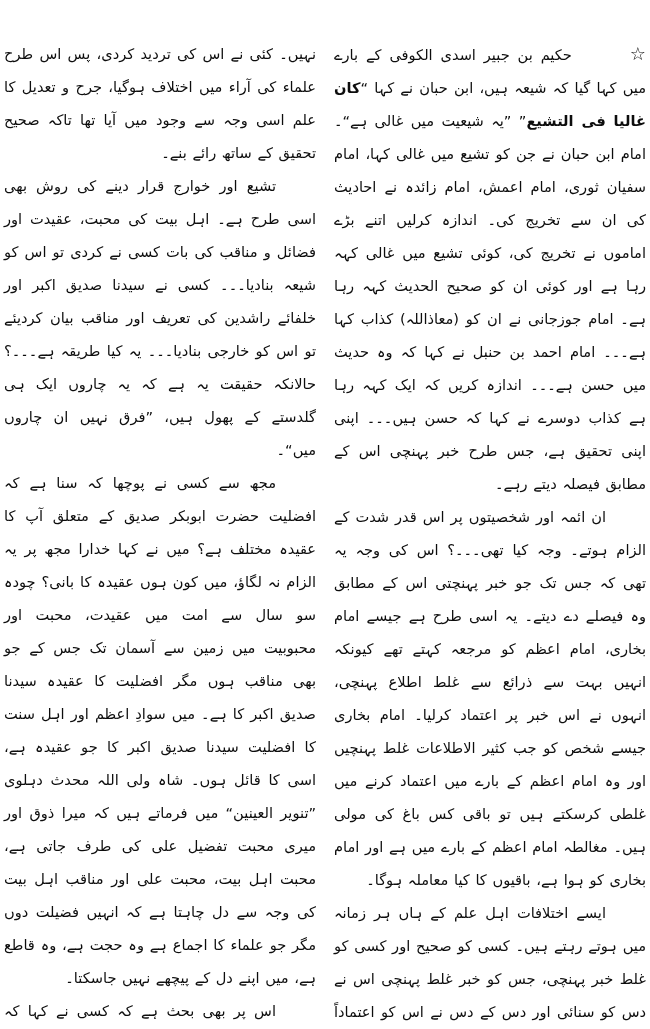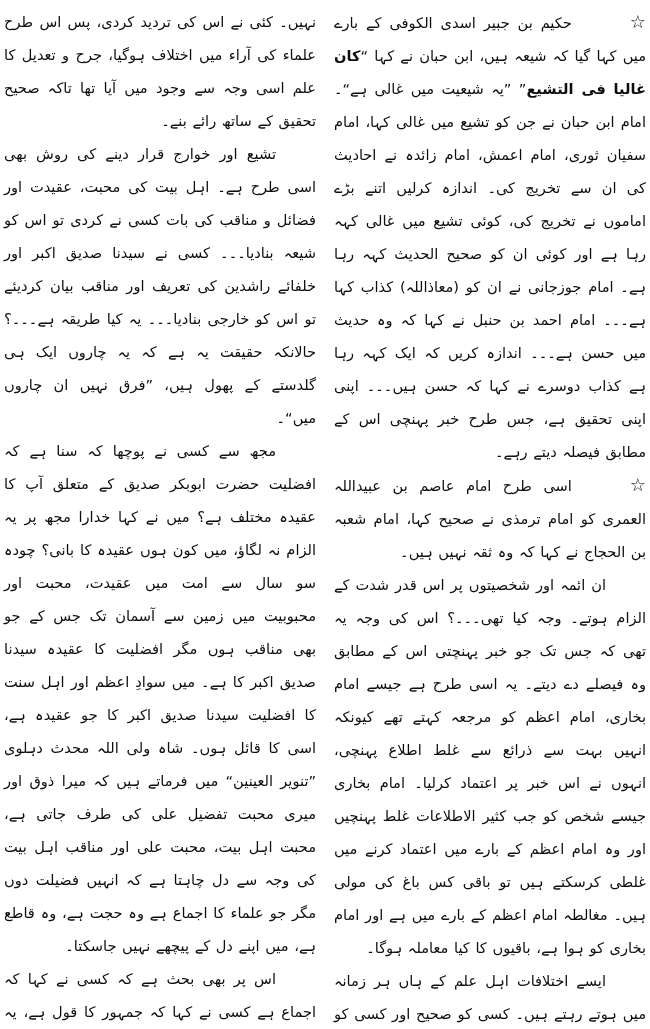--- a/index.html
+++ b/index.html
@@ -23,20 +23,21 @@
     display: flex;
     flex-direction: row; 
     gap: 18px;
     height: 100%;
   }
   .col {
     flex: 1 1 0;
     min-width: 0;
     text-align: justify;
     text-justify: inter-word;
+    margin-top: 32px;
   }
   p.para {
     margin: 0;
     font-size: 14.6px;
     line-height: 33px;
     word-spacing: 1px;
   }
   p.para.indent {
     text-indent: 40px;
   }
@@ -51,21 +52,20 @@
   }
   b { font-weight: bold; }
 </style>
 </head>
 <body>
 
 <div class="page">
   <div class="columns">
       <div class="col">
         <p class="para"><span class="star">☆</span><span>حکیم بن جبیر اسدی الکوفی کے بارے میں کہا گیا کہ شیعہ ہیں، ابن حبان نے کہا “<b>کان غالیا فی التشیع</b>” ”یہ شیعیت میں غالی ہے“۔ امام ابن حبان نے جن کو تشیع میں غالی کہا، امام سفیان ثوری، امام اعمش، امام زائدہ نے احادیث کی ان سے تخریج کی۔ اندازہ کرلیں اتنے بڑے اماموں نے تخریج کی، کوئی تشیع میں غالی کہہ رہا ہے اور کوئی ان کو صحیح الحدیث کہہ رہا ہے۔ امام جوزجانی نے ان کو (معاذاللہ) کذاب کہا ہے۔۔۔ امام احمد بن حنبل نے کہا کہ وہ حدیث میں حسن ہے۔۔۔ اندازہ کریں کہ ایک کہہ رہا ہے کذاب دوسرے نے کہا کہ حسن ہیں۔۔۔ اپنی اپنی تحقیق ہے، جس طرح خبر پہنچی اس کے مطابق فیصلہ دیتے رہے۔</span></p>
-        <p class="para"><span class="star">☆</span><span>اسی طرح امام عاصم بن عبیداللہ العمری کو امام ترمذی نے صحیح کہا، امام شعبہ بن الحجاج نے کہا کہ وہ ثقہ نہیں ہیں۔</span></p>
         <p class="para indent"><span>ان ائمہ اور شخصیتوں پر اس قدر شدت کے الزام ہوتے۔ وجہ کیا تھی۔۔۔؟ اس کی وجہ یہ تھی کہ جس تک جو خبر پہنچتی اس کے مطابق وہ فیصلے دے دیتے۔ یہ اسی طرح ہے جیسے امام بخاری، امام اعظم کو مرجعہ کہتے تھے کیونکہ انہیں بہت سے ذرائع سے غلط اطلاع پہنچی، انہوں نے اس خبر پر اعتماد کرلیا۔ امام بخاری جیسے شخص کو جب کثیر الاطلاعات غلط پہنچیں اور وہ امام اعظم کے بارے میں اعتماد کرنے میں غلطی کرسکتے ہیں تو باقی کس باغ کی مولی ہیں۔ مغالطہ امام اعظم کے بارے میں ہے اور امام بخاری کو ہوا ہے، باقیوں کا کیا معاملہ ہوگا۔</span></p>
         <p class="para indent cont"><span>ایسے اختلافات اہل علم کے ہاں ہر زمانہ میں ہوتے رہتے ہیں۔ کسی کو صحیح اور کسی کو غلط خبر پہنچی، جس کو خبر غلط پہنچی اس نے دس کو سنائی اور دس کے دس نے اس کو اعتماداً آگے بیان کردیا، چلتے چلتے بغیر تحقیق کے اعتماداً و نقلاً وہ رائے بن گئی، جن کو قربت، قریب بیٹھنے، سننے اور دیکھنے کا موقع ملا انہوں نے کہا، نہیں، ایسی بات کا وجود ہی</span></p>
       </div>
       <div class="col">
         <p class="para"><span>نہیں۔ کئی نے اس کی تردید کردی، پس اس طرح علماء کی آراء میں اختلاف ہوگیا، جرح و تعدیل کا علم اسی وجہ سے وجود میں آیا تھا تاکہ صحیح تحقیق کے ساتھ رائے بنے۔</span></p>
         <p class="para indent"><span>تشیع اور خوارج قرار دینے کی روش بھی اسی طرح ہے۔ اہل بیت کی محبت، عقیدت اور فضائل و مناقب کی بات کسی نے کردی تو اس کو شیعہ بنادیا۔۔۔ کسی نے سیدنا صدیق اکبر اور خلفائے راشدین کی تعریف اور مناقب بیان کردیئے تو اس کو خارجی بنادیا۔۔۔ یہ کیا طریقہ ہے۔۔۔؟ حالانکہ حقیقت یہ ہے کہ یہ چاروں ایک ہی گلدستے کے پھول ہیں، ”فرق نہیں ان چاروں میں“۔</span></p>
         <p class="para indent"><span>مجھ سے کسی نے پوچھا کہ سنا ہے کہ افضلیت حضرت ابوبکر صدیق کے متعلق آپ کا عقیدہ مختلف ہے؟ میں نے کہا خدارا مجھ پر یہ الزام نہ لگاؤ، میں کون ہوں عقیدہ کا بانی؟ چودہ سو سال سے امت میں عقیدت، محبت اور محبوبیت میں زمین سے آسمان تک جس کے جو بھی مناقب ہوں مگر افضلیت کا عقیدہ سیدنا صدیق اکبر کا ہے۔ میں سوادِ اعظم اور اہل سنت کا افضلیت سیدنا صدیق اکبر کا جو عقیدہ ہے، اسی کا قائل ہوں۔ شاہ ولی اللہ محدث دہلوی ”تنویر العینین“ میں فرماتے ہیں کہ میرا ذوق اور میری محبت تفضیل علی کی طرف جاتی ہے، محبت اہل بیت، محبت علی اور مناقب اہل بیت کی وجہ سے دل چاہتا ہے کہ انہیں فضیلت دوں مگر جو علماء کا اجماع ہے وہ حجت ہے، وہ قاطع ہے، میں اپنے دل کے پیچھے نہیں جاسکتا۔</span></p>
         <p class="para indent cont"><span>اس پر بھی بحث ہے کہ کسی نے کہا کہ اجماع ہے کسی نے کہا کہ جمہور کا قول ہے، یہ بھی کوئی جھگڑے کی بات نہیں ہے، ایک ہی بات ہے۔ اجماع سارے جمہور کے ہی ہوتے ہیں اور یہ تمام ظنی ہوتے ہیں قطعی نہیں ہوتے پس اس پر بھی بحث نہیں ہے۔ اگر اجماع سے ہے تب بھی ایک بات ہے، جمہور کا عقیدہ ہے، اجماع نہیں ہے تب بھی ایک بات ہے۔ ہم تو لفظوں پر بھی جھگڑے</span></p>
       </div>
     </div>

